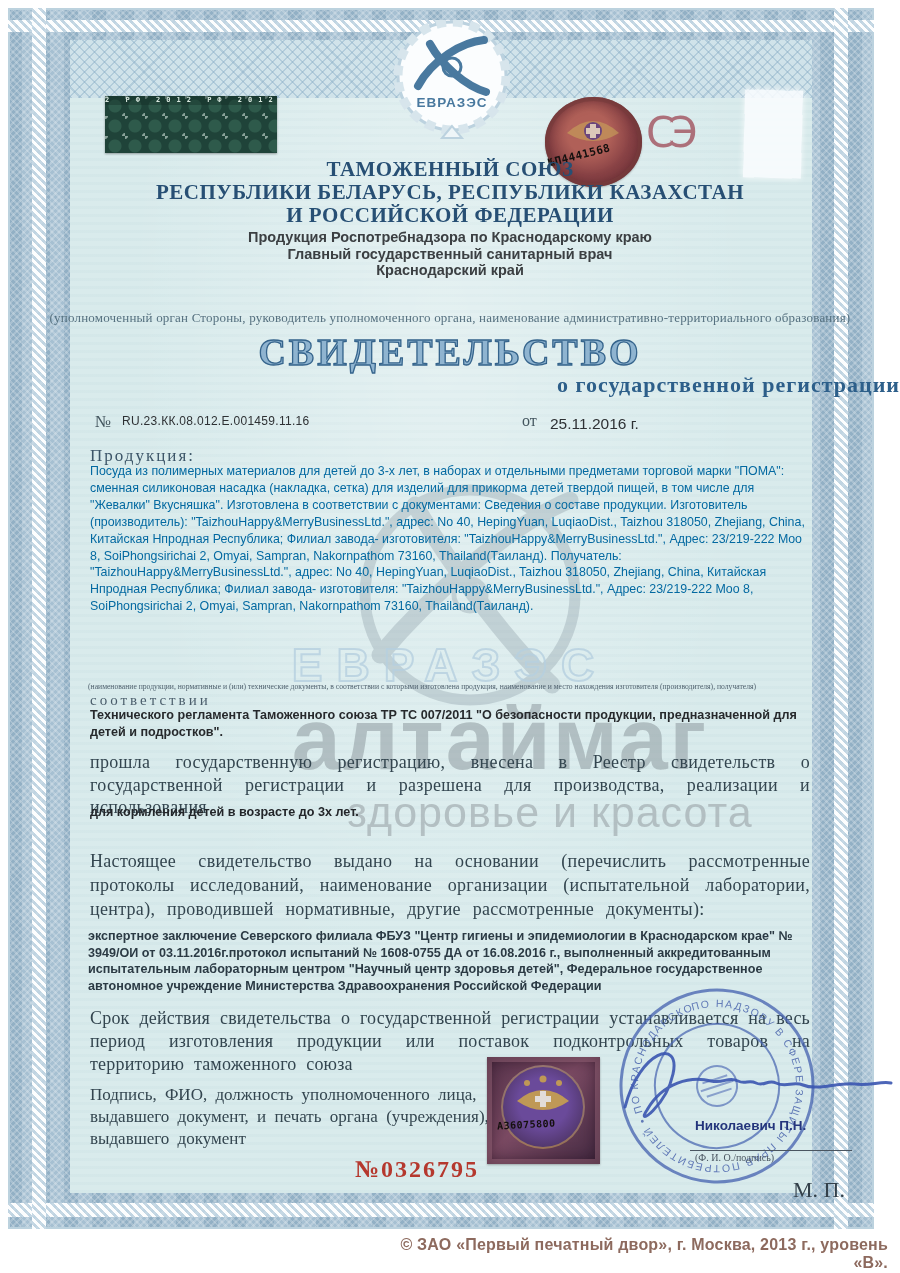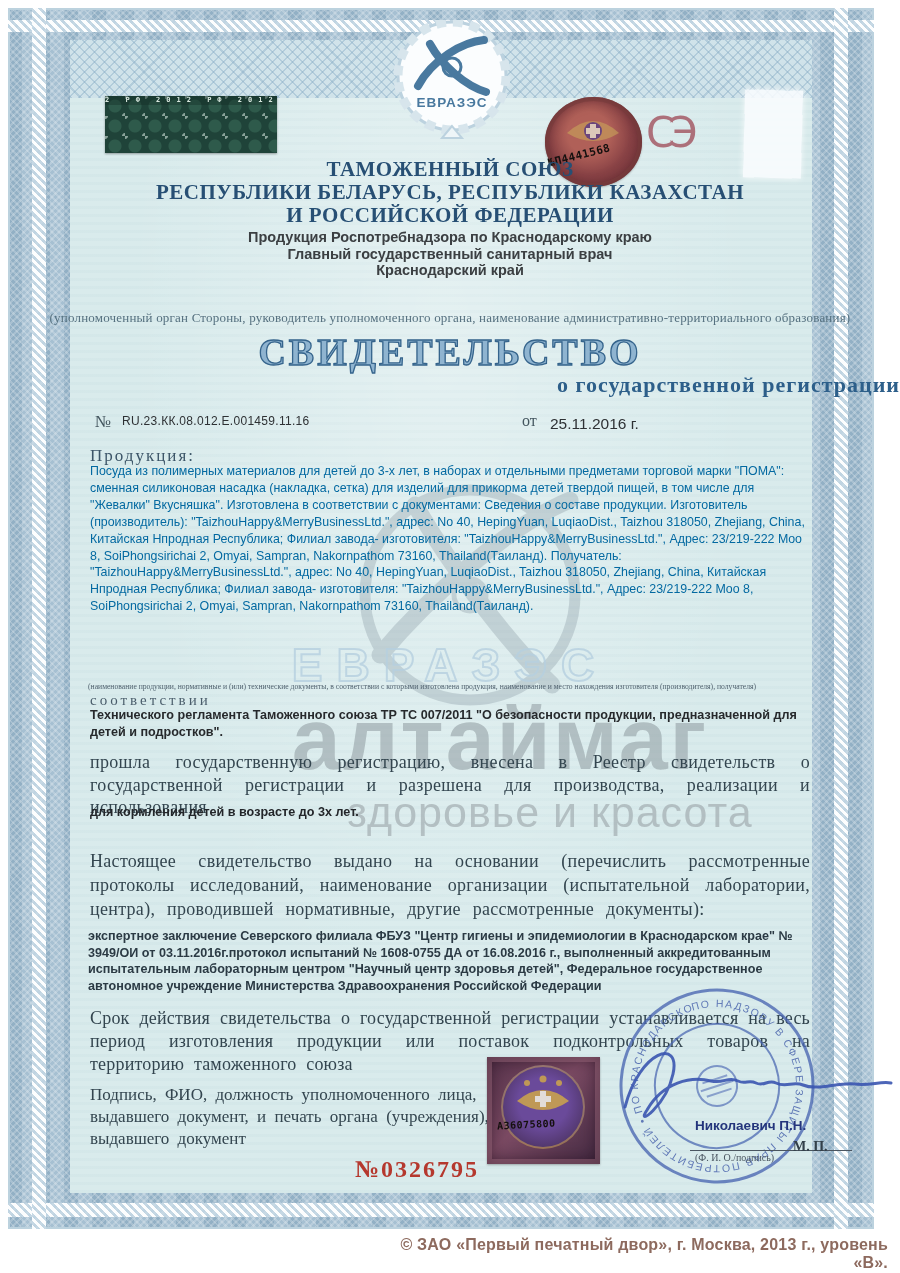--- a/index.html
+++ b/index.html
@@ -91,21 +91,21 @@
     box-shadow:inset 0 0 0 2px rgba(210,170,90,.5);}
   .holo-square .serial{position:absolute;left:10px;top:62px;transform:rotate(-3deg);
     font:bold 10px "DejaVu Sans Mono",monospace;color:#15100e;letter-spacing:.5px;}
   .stamp{left:612px;top:980px;width:210px;height:212px;opacity:.92;}
   .signature-svg{left:595px;top:1022px;width:300px;height:120px;z-index:30;}
   .signer{left:695px;top:1118px;font-family:"Liberation Sans",sans-serif;font-weight:bold;
     font-size:13.5px;color:#24357c;z-index:31;}
   .fio-line{left:690px;top:1150px;width:162px;border-top:1.3px solid #4a5560;}
   .fio-caption{left:695px;top:1152px;font-size:10px;color:#4a5560;}
   .doc-serial{left:355px;top:1156px;font-weight:bold;font-size:24px;letter-spacing:2px;color:#b5382e;}
-  .mp{left:793px;top:1139px;font-size:14px;color:#33404a;z-index:31;font-weight:bold;}
+  .mp{left:793px;top:1177px;font-size:22px;color:#33404a;z-index:31;}
   .copyright{left:400px;top:1236px;width:488px;text-align:right;font-weight:bold;
     font-size:16px;color:#8d6a5e;letter-spacing:.2px;}
   
   .wm{pointer-events:none;}
   .wm-emblem-svg{left:320px;top:445px;width:300px;height:300px;opacity:.30;}
   .wm-evrazes{top:638px;font-family:"Liberation Sans",sans-serif;font-weight:bold;font-size:46px;
     letter-spacing:14px;color:rgba(0,0,0,0);-webkit-text-stroke:2px #b6d0e0;opacity:.8;}
   .wm-brand{left:100px;right:0;text-align:center;top:688px;font-family:"Liberation Sans",sans-serif;
     font-weight:bold;font-size:88px;color:#8f9ba0;opacity:.55;letter-spacing:2px;}
   .wm-tagline{left:200px;right:0;text-align:center;top:788px;font-family:"Liberation Sans",sans-serif;

